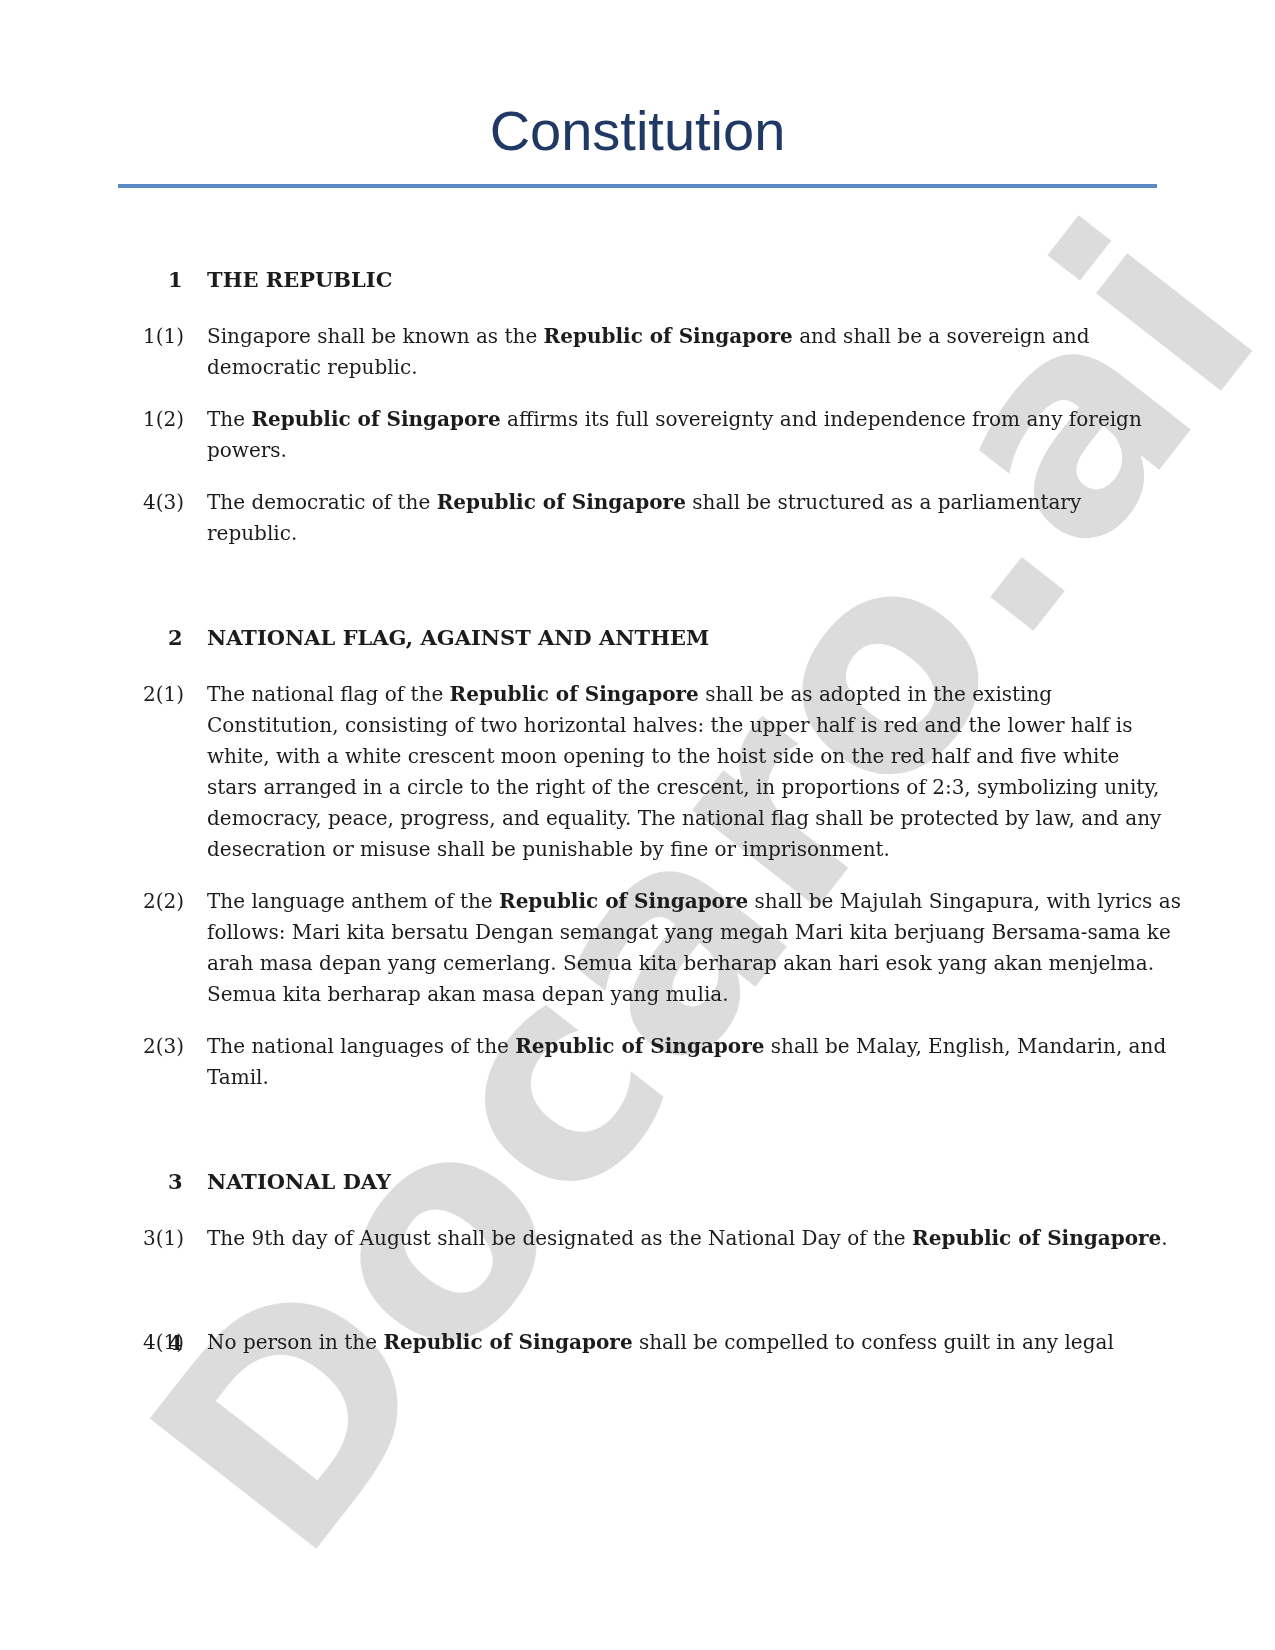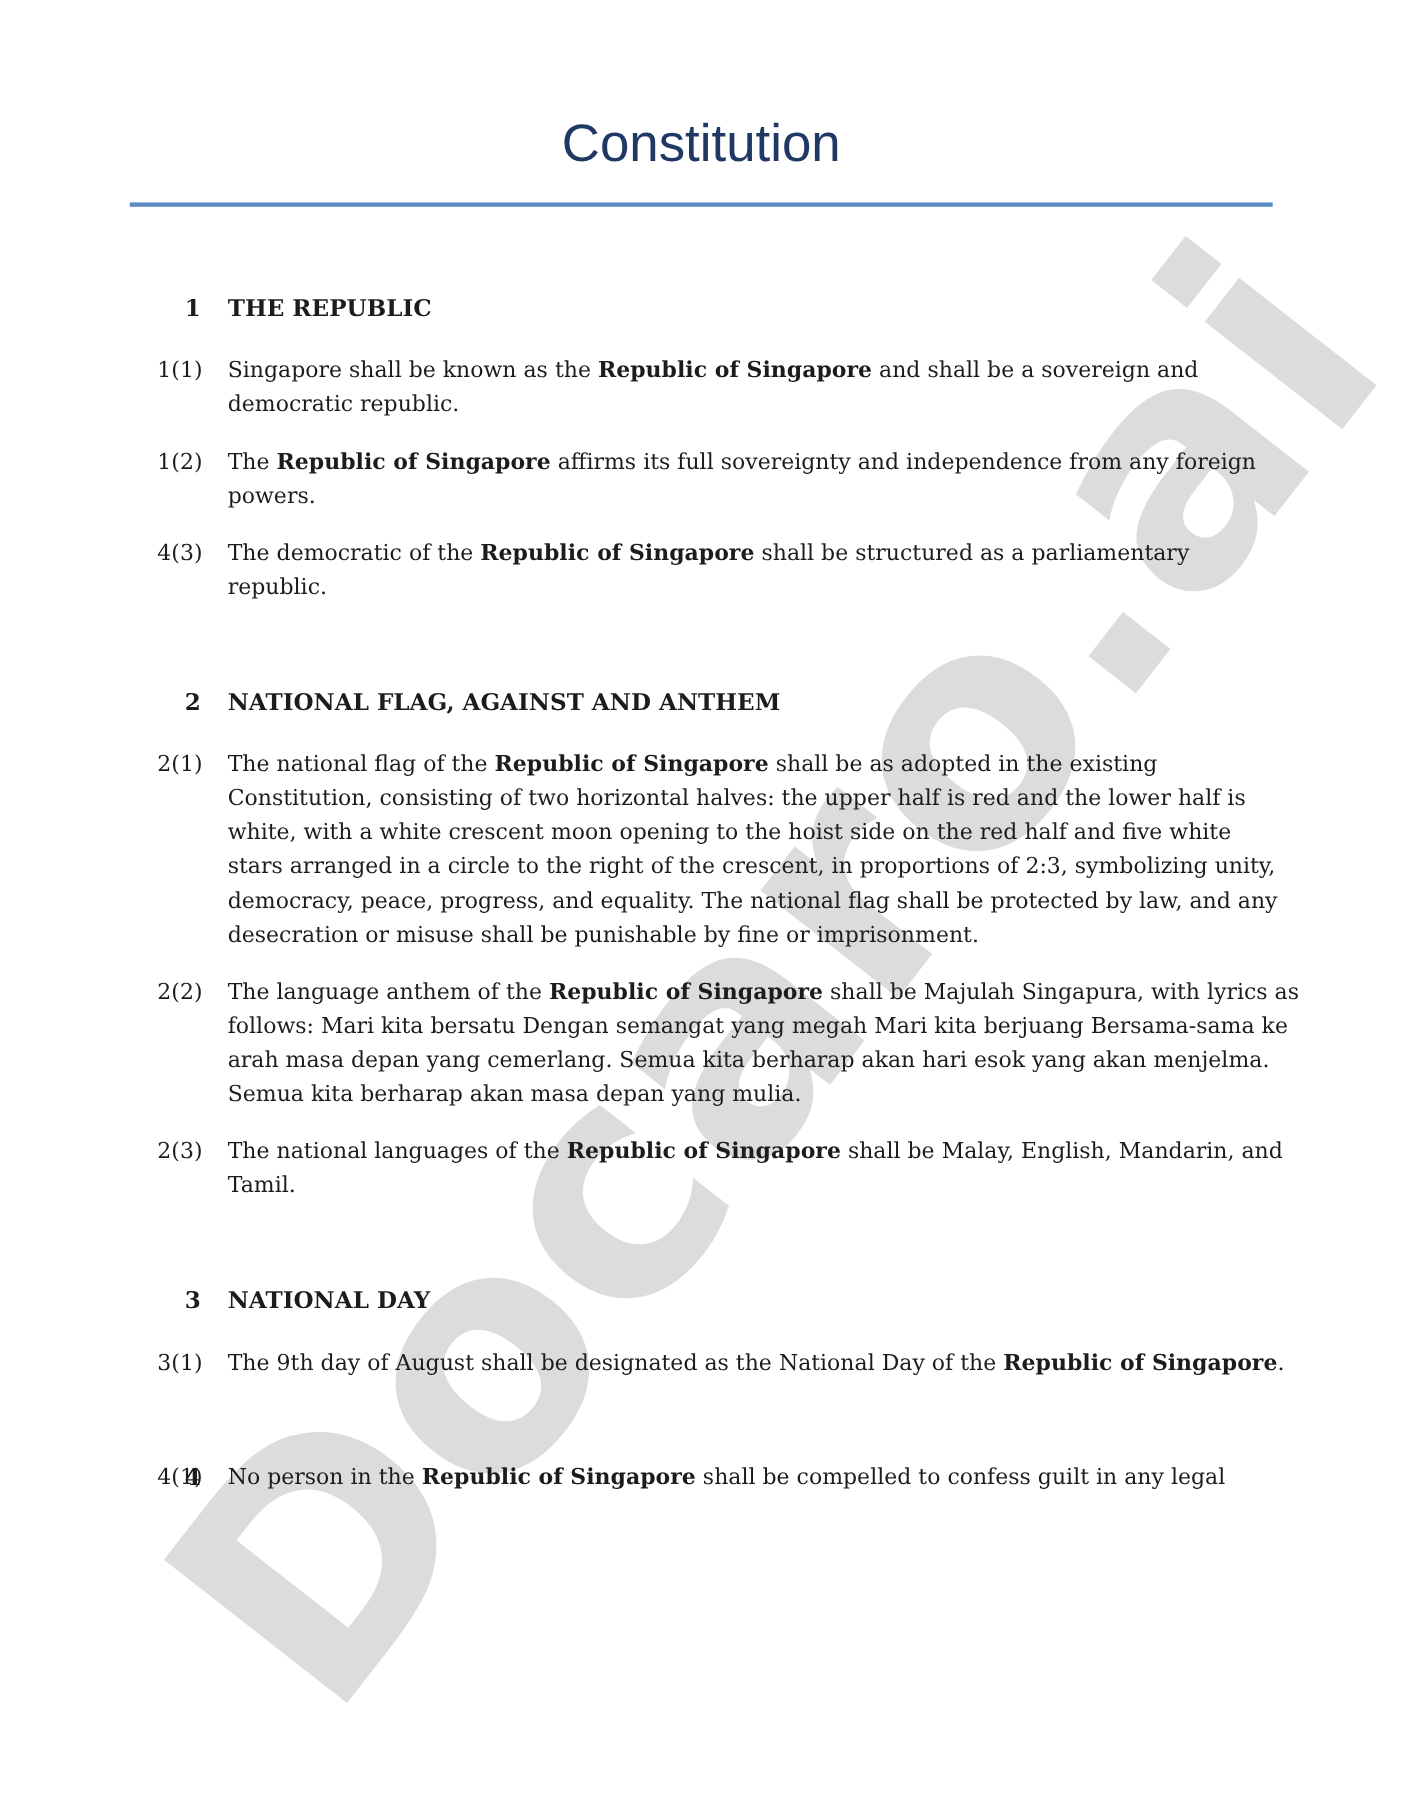--- a/index.html
+++ b/index.html
@@ -33,21 +33,21 @@
   .doc-header {
     position: relative;
     z-index: 1;
     margin: 0 118px;
     padding-top: 100px;
   }
   .doc-title {
     margin: 0;
     font-family: "Liberation Sans", sans-serif;
     font-weight: 400;
-    font-size: 48px;
+    font-size: 56px;
     line-height: 62px;
     text-align: center;
     color: var(--title, #1f3864);
   }
   .title-rule {
     margin-top: 22px;
     border-top: 4px solid var(--rule, #5b8ac5);
     height: 0;
   }
   .doc-body {

